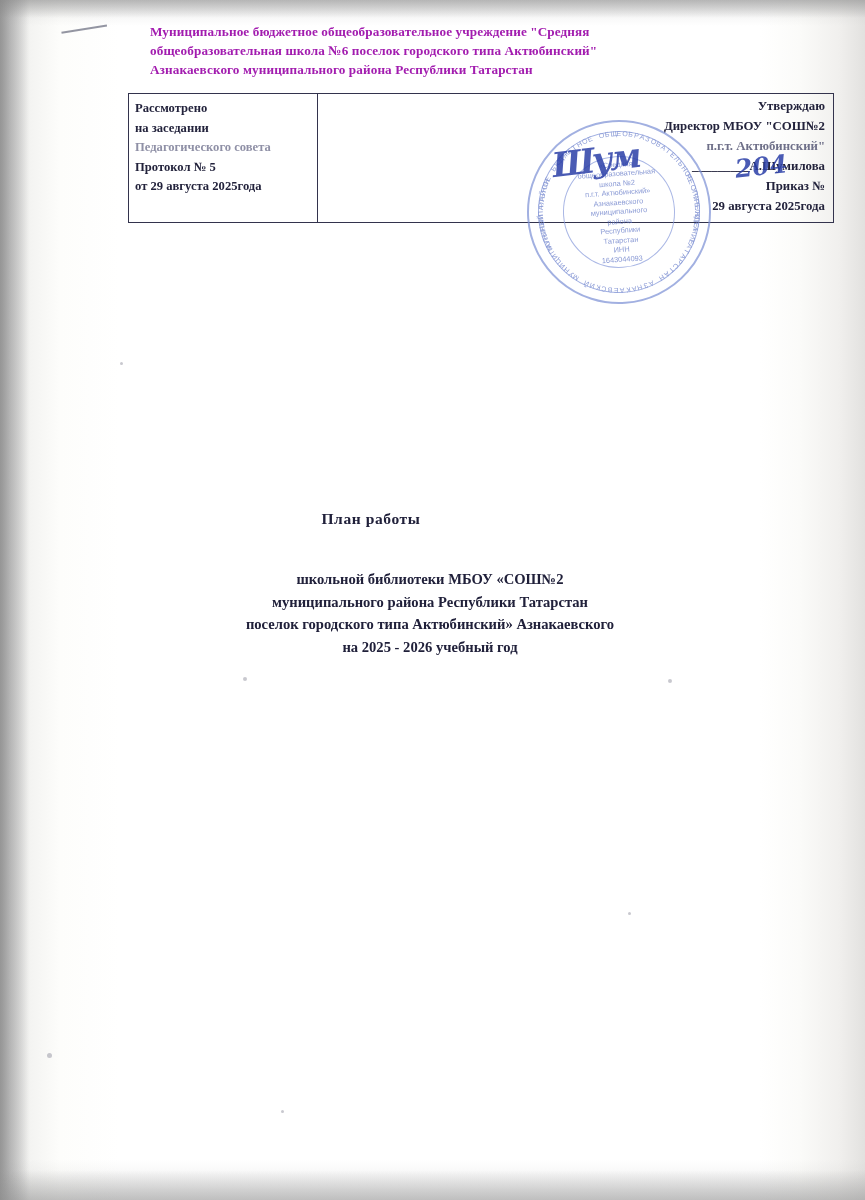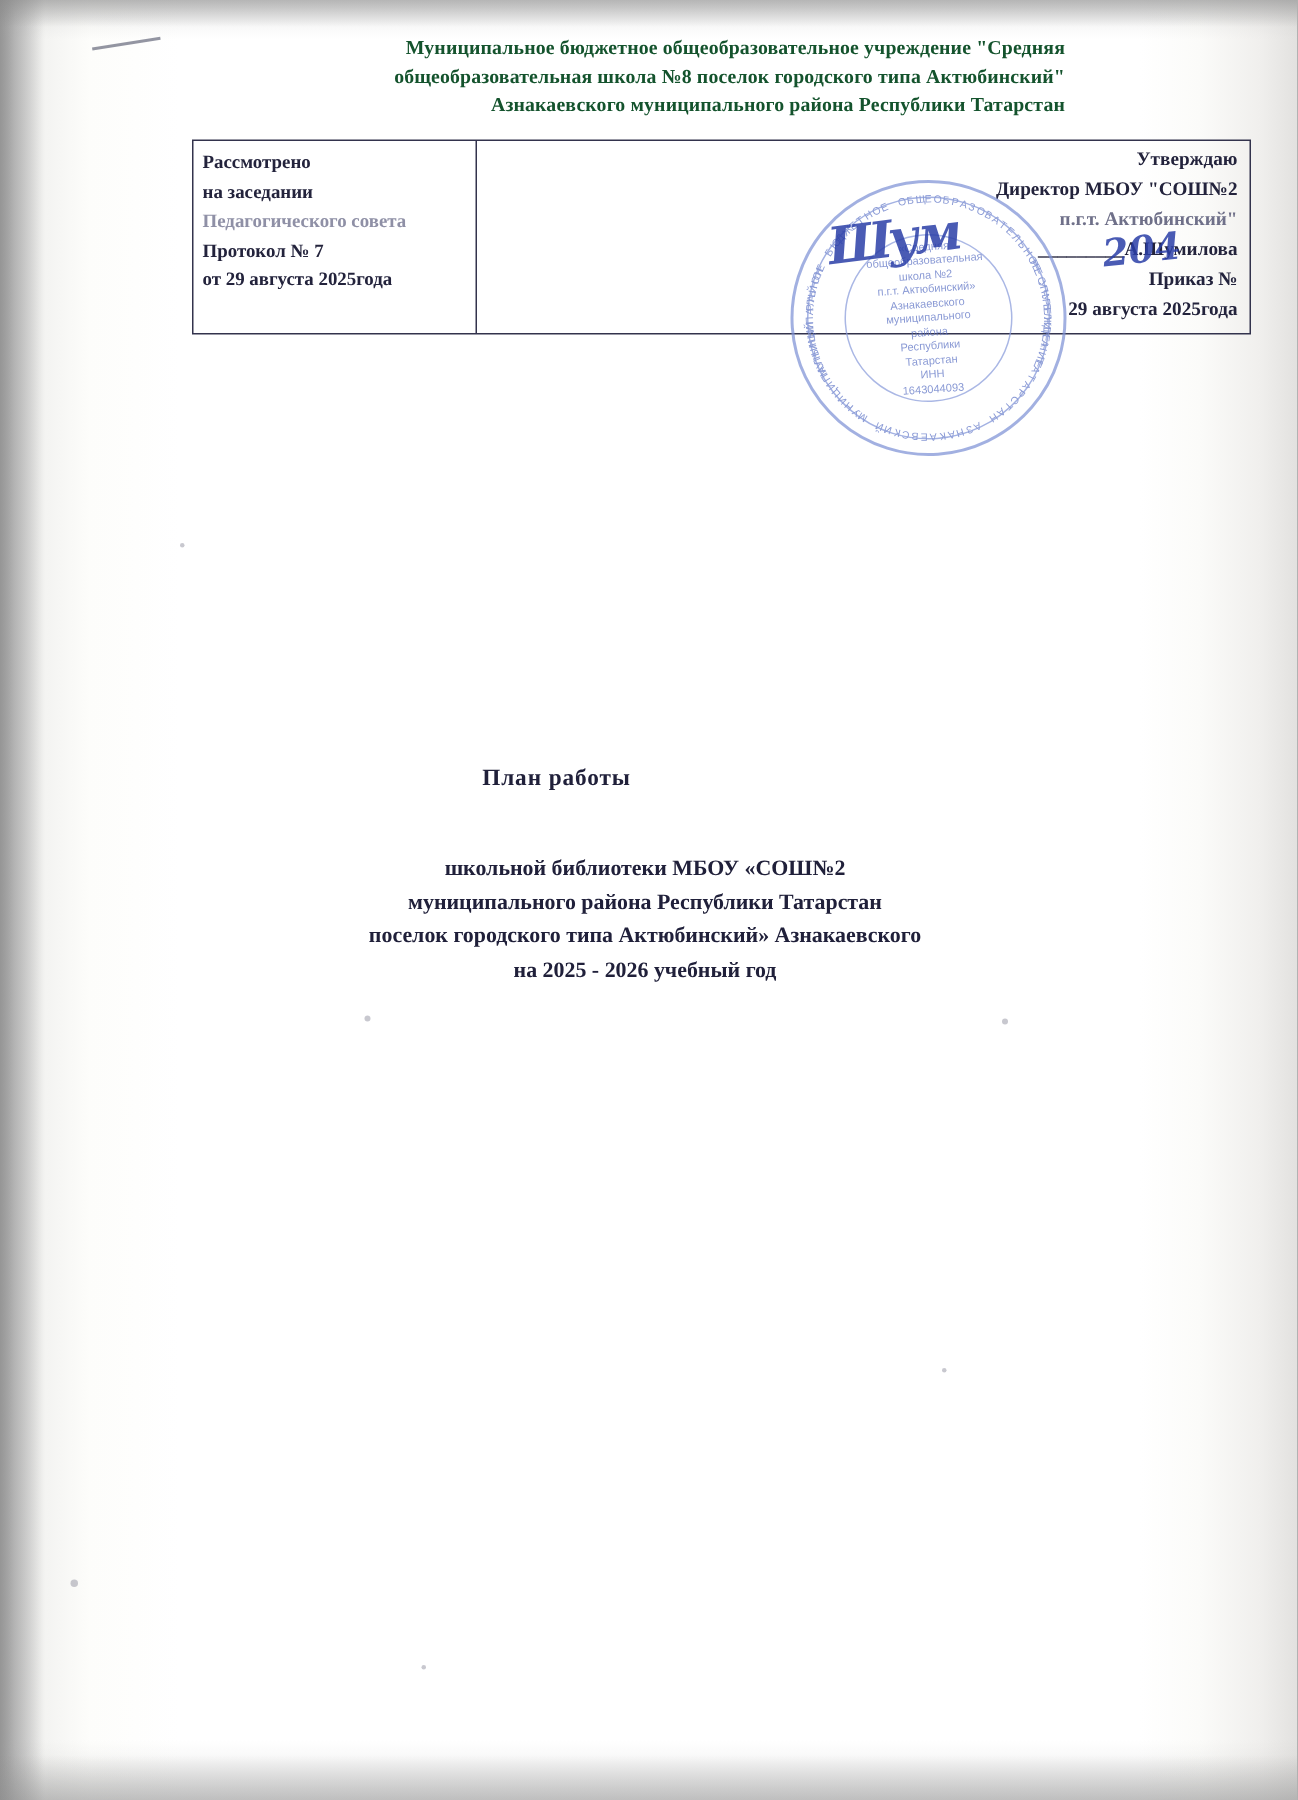--- a/index.html
+++ b/index.html
@@ -38,26 +38,26 @@
     width: 865px;
     height: 1200px;
   }
 
   
   .doc-header {
     position: absolute;
     left: 150px;
     top: 22px;
     width: 560px;
-    text-align: right;
+    text-align: left;
     font-size: 13.2px;
     font-weight: bold;
     line-height: 1.45;
     letter-spacing: 0.1px;
-    color: #14532d;
+    color: #a21caf;
   }
   .doc-header div { white-space: normal; }
 
   
   .approval-table {
     position: absolute;
     left: 128px;
     top: 93px;
     width: 706px;
     height: 130px;
@@ -220,32 +220,32 @@
 </head>
 <body>
 
 <div class="page">
   <div class="paper"></div>
 
   <div class="content">
 
     <div class="doc-header">
       <div>Муниципальное  бюджетное общеобразовательное учреждение "Средняя</div>
-      <div>общеобразовательная школа №8 поселок городского типа Актюбинский"</div>
+      <div>общеобразовательная школа №6 поселок городского типа Актюбинский"</div>
       <div>Азнакаевского муниципального района Республики Татарстан</div>
     </div>
 
     <div class="approval-table">
       <div class="vline"></div>
 
       <div class="cell-left">
         <div>Рассмотрено</div>
         <div>на заседании</div>
         <div class="faded">Педагогического совета</div>
-        <div>Протокол № 7</div>
+        <div>Протокол № 5</div>
         <div>от  29 августа  2025года</div>
       </div>
 
       <div class="cell-right">
         <div>Утверждаю</div>
         <div>Директор МБОУ "СОШ№2</div>
         <div class="line-dim">п.г.т. Актюбинский"</div>
         <div>_________А.Шумилова</div>
         <div>Приказ №</div>
         <div>29 августа 2025года</div>

